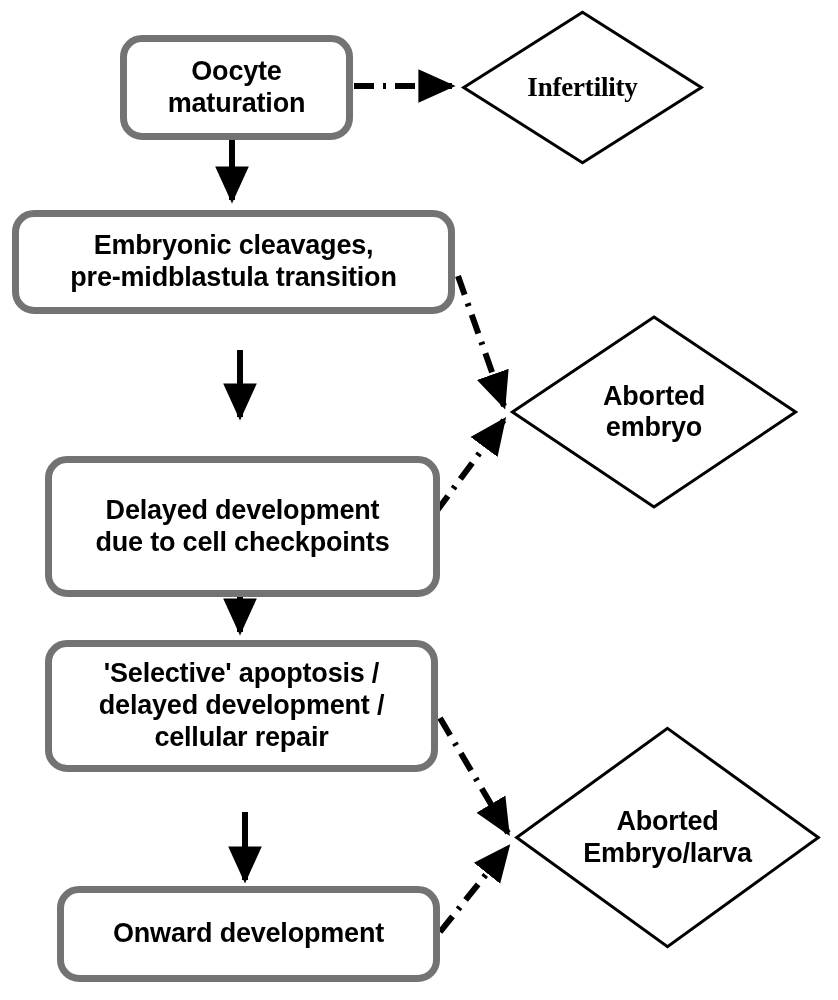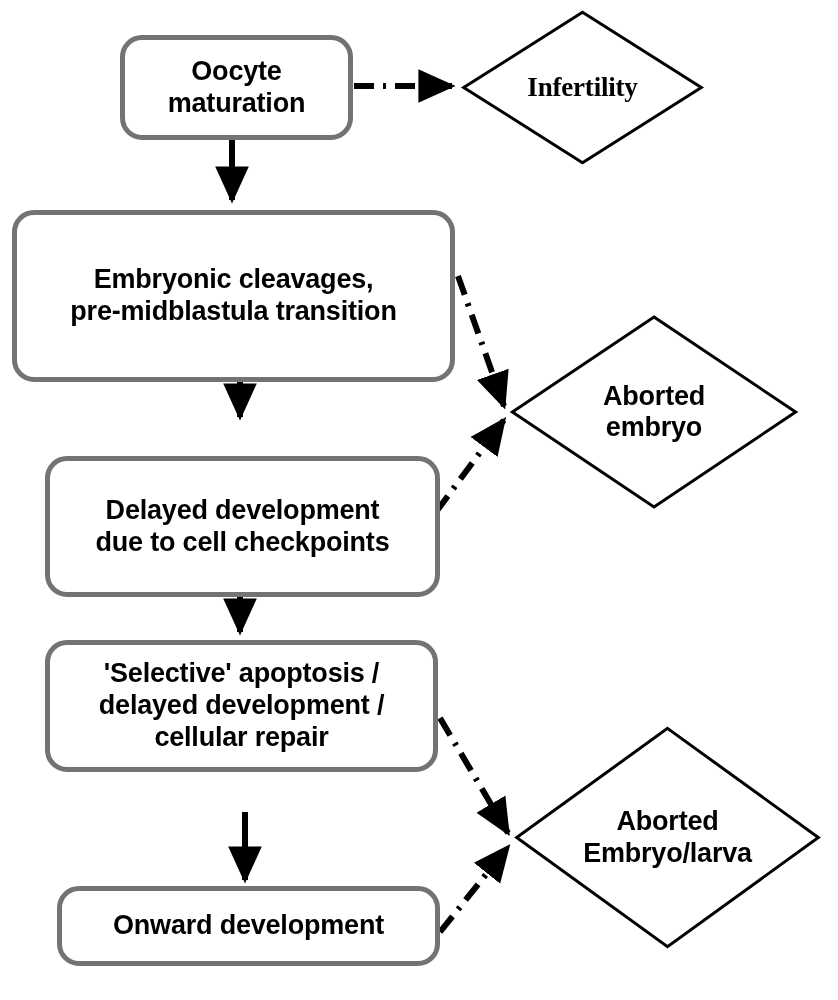--- a/index.html
+++ b/index.html
@@ -21,21 +21,21 @@
     position: absolute;
     left: 0;
     top: 0;
     width: 838px;
     height: 1000px;
     pointer-events: none;
   }
   .node-box {
     position: absolute;
     box-sizing: border-box;
-    border: 5px solid #737373;
+    border: 7px solid #737373;
     border-radius: 22px;
     background: #ffffff;
     display: flex;
     align-items: center;
     justify-content: center;
     text-align: center;
     font-weight: bold;
     color: #000000;
     line-height: 1.18;
     letter-spacing: -0.2px;
@@ -95,37 +95,37 @@
         <path d="M 440 718 L 508 833" fill="none" stroke="#000000" stroke-width="6" stroke-dasharray="20 9 3 9" stroke-linecap="butt" marker-end="url(#arrow-dash)"></path>
         <path d="M 440 932 L 508 847" fill="none" stroke="#000000" stroke-width="6" stroke-dasharray="20 9 3 9" stroke-linecap="butt" marker-end="url(#arrow-dash)"></path>
       </g>
   </svg>
 
   <div class="node-box" style="left: 120px; top: 35px; width: 233px; height: 105px; font-size: 27px;">
     <span class="node-label">Oocyte
 maturation</span>
   </div>
 
-  <div class="node-box" style="left: 12px; top: 210px; width: 443px; height: 172px; font-size: 27px;">
+  <div class="node-box" style="left: 12px; top: 210px; width: 443px; height: 104px; font-size: 27px;">
     <span class="node-label">Embryonic cleavages,
 pre-midblastula transition</span>
   </div>
 
   <div class="node-box" style="left: 45px; top: 424px; width: 395px; height: 141px; font-size: 27px; margin-top: 32px;">
     <span class="node-label">Delayed development
 due to cell checkpoints</span>
   </div>
 
   <div class="node-box" style="left: 45px; top: 640px; width: 393px; height: 132px; font-size: 27px;">
     <span class="node-label">'Selective' apoptosis /
 delayed development /
 cellular repair</span>
   </div>
 
-  <div class="node-box" style="left: 57px; top: 886px; width: 383px; height: 80px; font-size: 27px;">
+  <div class="node-box" style="left: 57px; top: 886px; width: 383px; height: 96px; font-size: 27px;">
     <span class="node-label">Onward development</span>
   </div>
 
   <div class="decision" style="left: 460px; top: 10px; width: 245px; height: 155px; font-size: 27px; font-family: Liberation Serif, serif;">
     <svg viewBox="0 0 100 100" preserveAspectRatio="none">
       <polygon points="50,1.5 98.5,50 50,98.5 1.5,50" fill="#ffffff" stroke="#000000" stroke-width="3" vector-effect="non-scaling-stroke"></polygon>
     </svg>
     <span class="decision-label">Infertility</span>
   </div>
 

